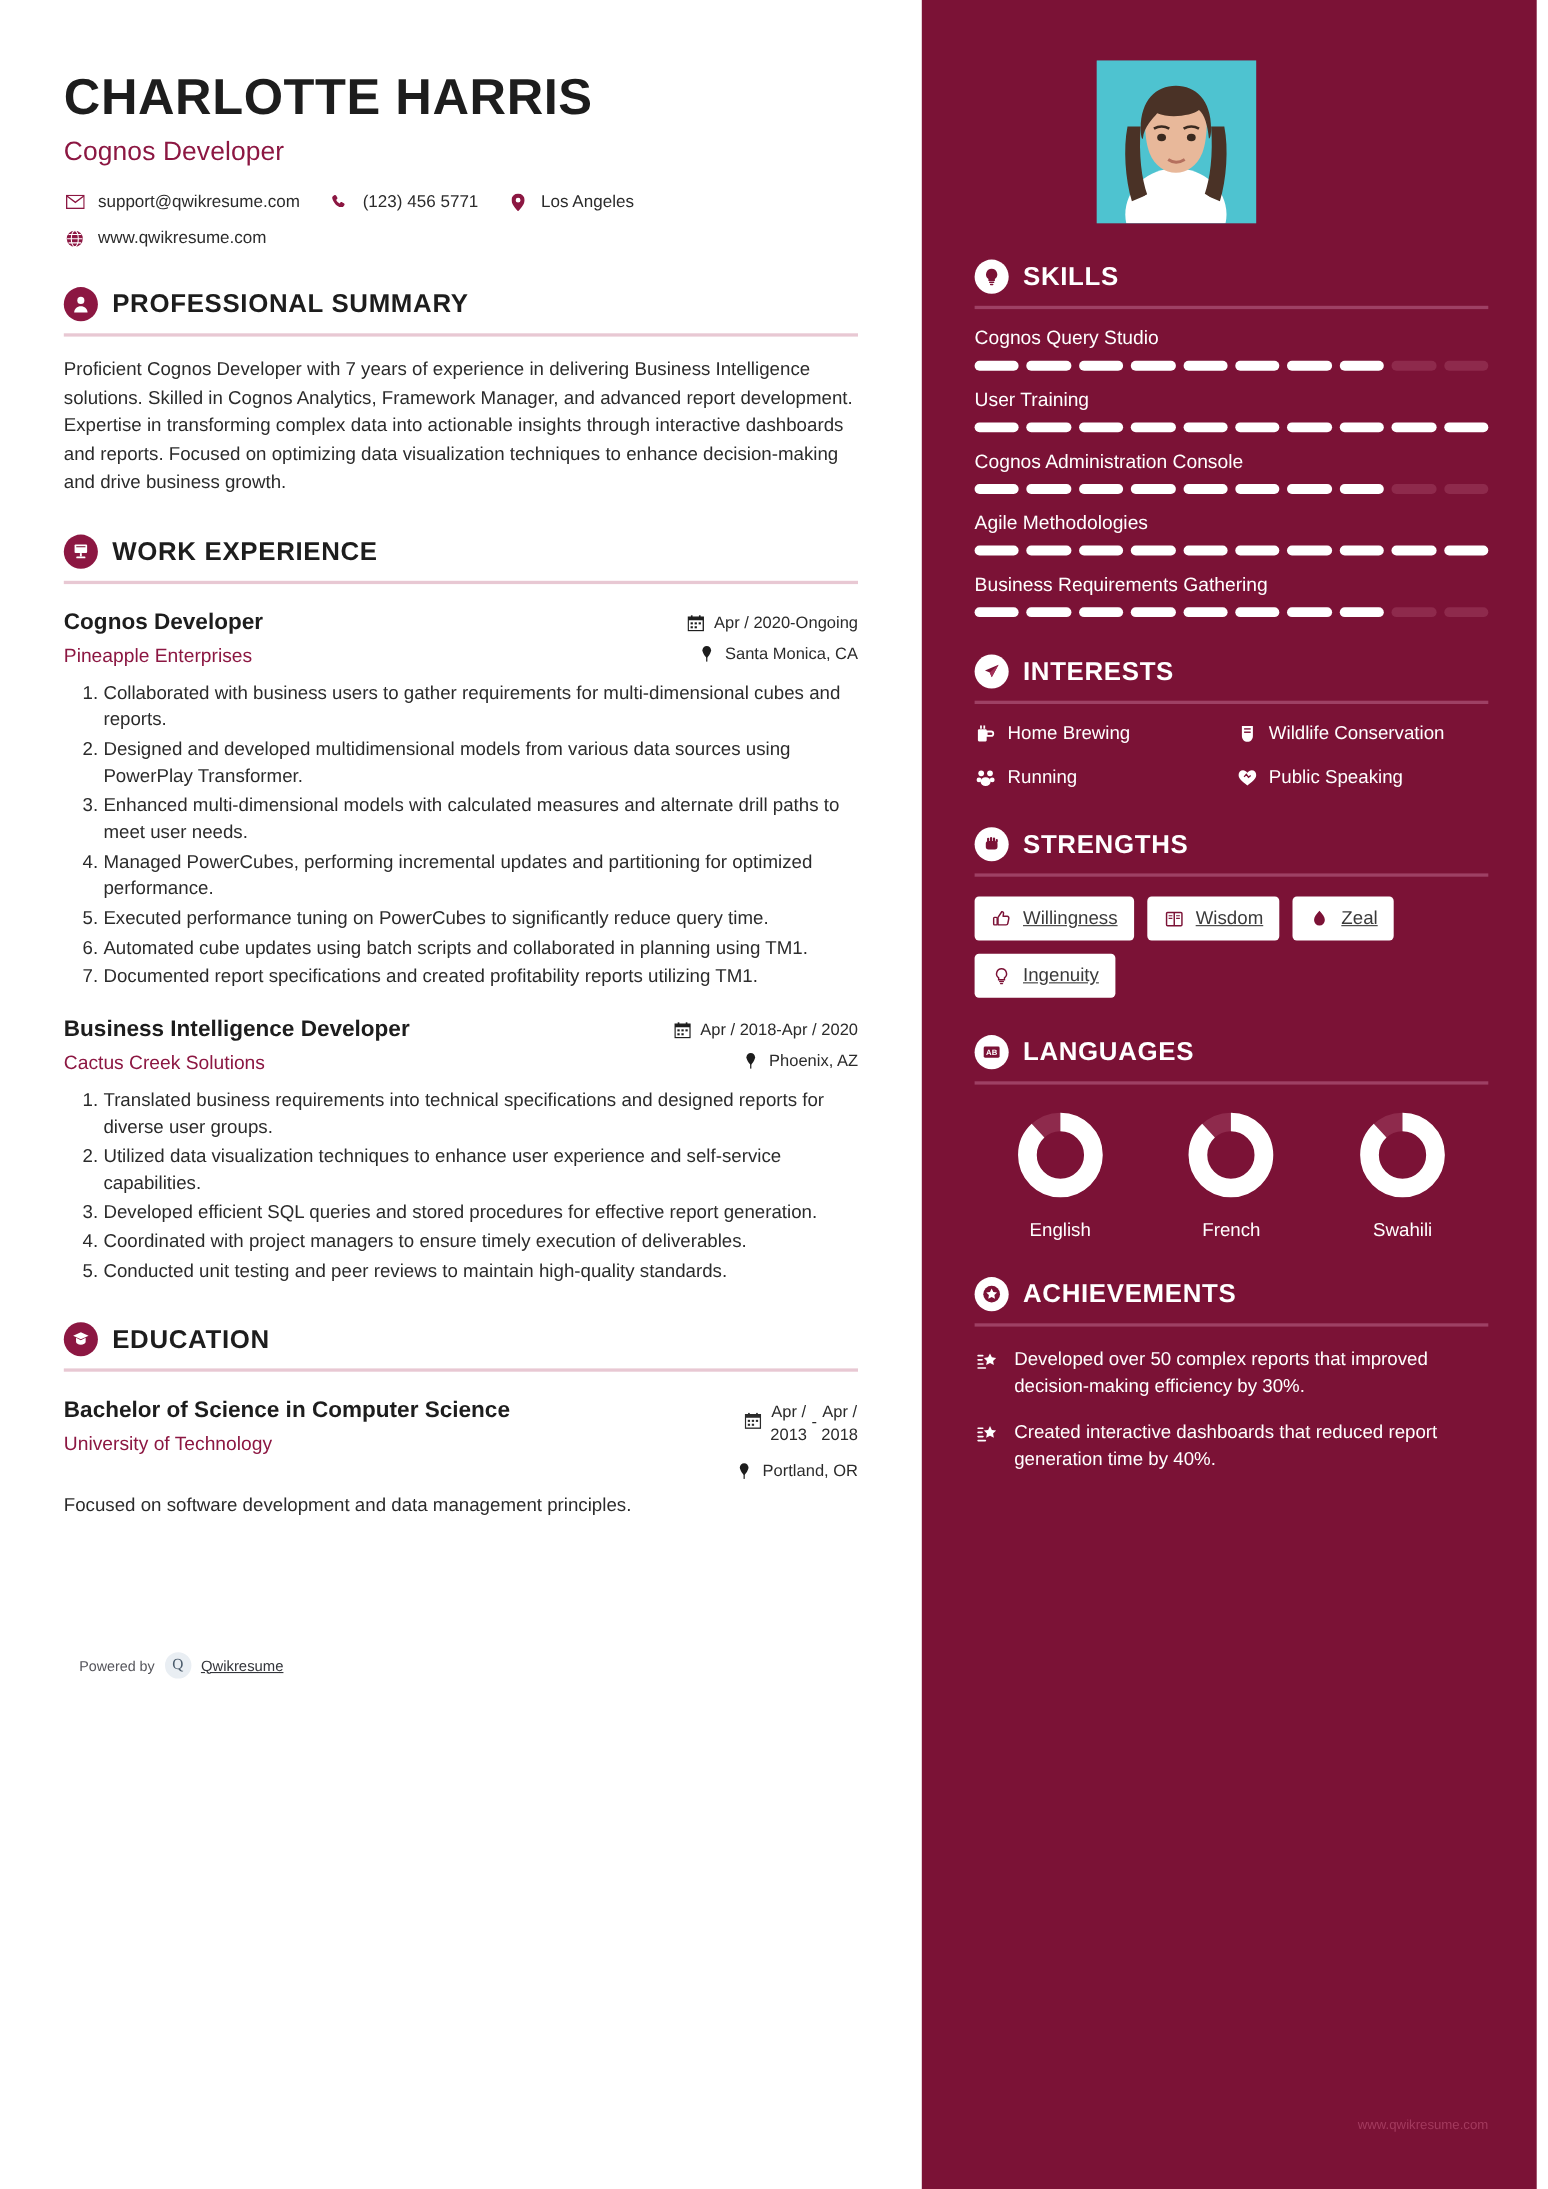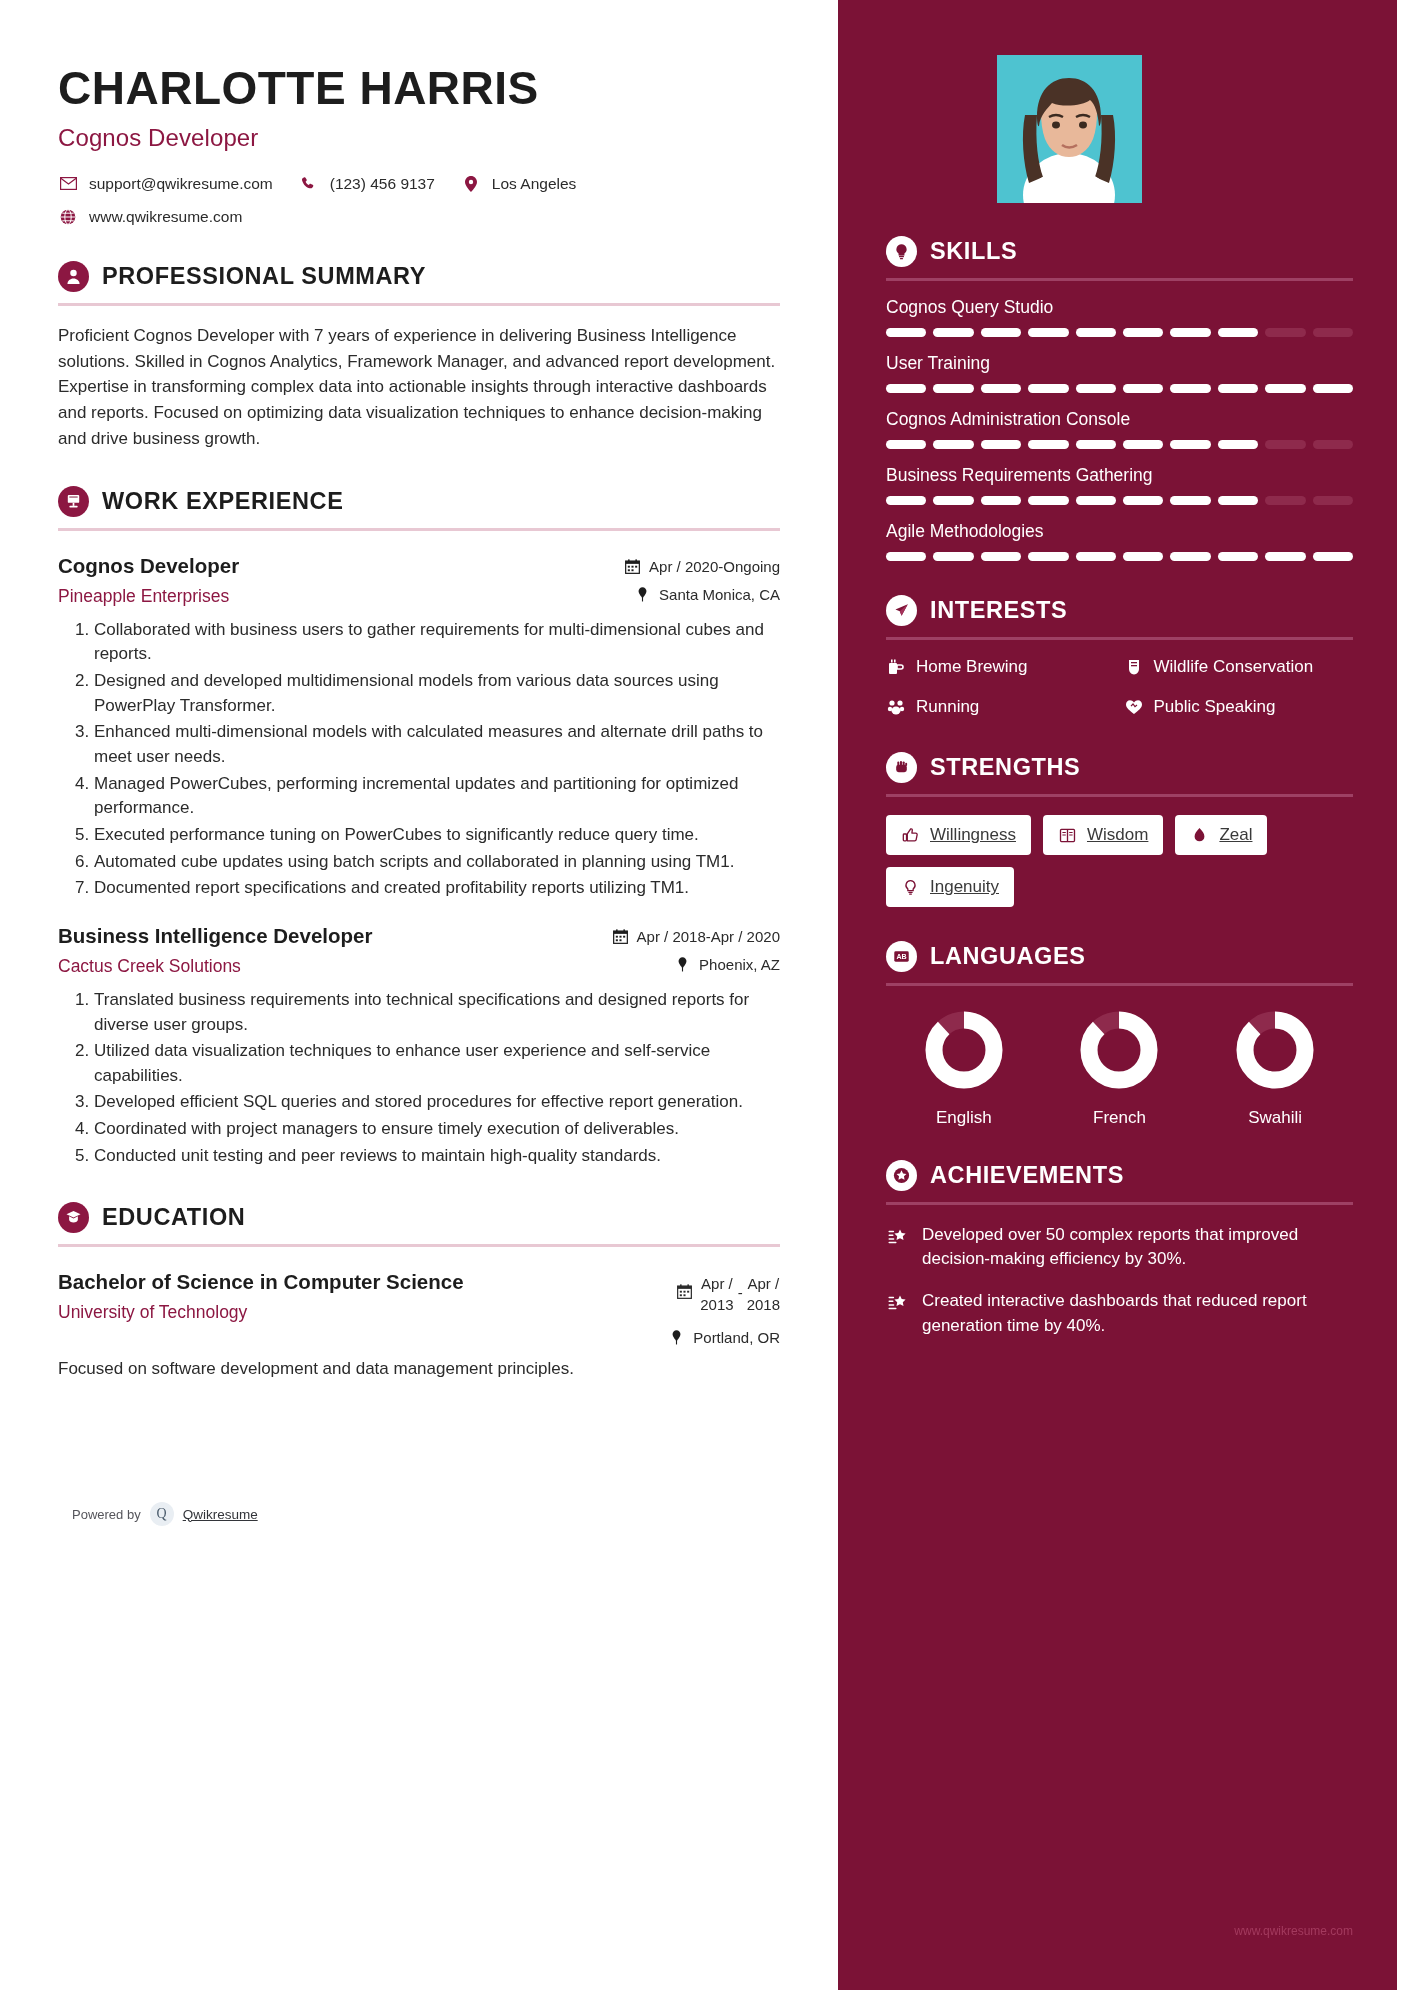--- a/index.html
+++ b/index.html
@@ -370,21 +370,21 @@
               </svg>
           </span>
           <span>support@qwikresume.com</span>
         </div>
         <div class="contact-item">
           <span class="ico">
             <svg width="15" height="15" viewBox="0 0 16 16">
                 <path d="M3 1.6c.7-.5 1.6-.4 2 .4l1 1.8c.3.6.2 1.2-.3 1.6l-.8.6c.6 1.6 1.9 2.9 3.5 3.5l.6-.8c.4-.5 1-.6 1.6-.3l1.8 1c.8.4.9 1.3.4 2l-.9 1c-.5.6-1.3.8-2 .6C6.6 13.6 2.4 9.4 1.1 4.5c-.2-.7 0-1.5.6-2z" fill="currentColor"></path>
               </svg>
           </span>
-          <span>(123) 456 9137</span>
+          <span>(123) 456 5771</span>
         </div>
         <div class="contact-item">
           <span class="ico">
             <svg width="12" height="16" viewBox="0 0 12 16">
                 <path d="M6 0C2.7 0 0 2.7 0 6c0 4.2 6 10 6 10s6-5.8 6-10c0-3.3-2.7-6-6-6zm0 8.2A2.2 2.2 0 1 1 6 3.8a2.2 2.2 0 0 1 0 4.4z" fill="currentColor"></path>
               </svg>
           </span>
           <span>Los Angeles</span>
         </div>
       </div>
@@ -648,47 +648,47 @@
             <span class="seg"></span>
             <span class="seg"></span>
             <span class="seg"></span>
             <span class="seg"></span>
             <span class="seg"></span>
             <span class="seg off"></span>
             <span class="seg off"></span>
           </div>
       </div>
       <div class="skill">
+        <div class="skill-name">Agile Methodologies</div>
+        <div class="seg-row">
+            <span class="seg"></span>
+            <span class="seg"></span>
+            <span class="seg"></span>
+            <span class="seg"></span>
+            <span class="seg"></span>
+            <span class="seg"></span>
+            <span class="seg"></span>
+            <span class="seg"></span>
+            <span class="seg"></span>
+            <span class="seg"></span>
+          </div>
+      </div>
+      <div class="skill">
         <div class="skill-name">Business Requirements Gathering</div>
         <div class="seg-row">
             <span class="seg"></span>
             <span class="seg"></span>
             <span class="seg"></span>
             <span class="seg"></span>
             <span class="seg"></span>
             <span class="seg"></span>
             <span class="seg"></span>
             <span class="seg"></span>
             <span class="seg off"></span>
             <span class="seg off"></span>
-          </div>
-      </div>
-      <div class="skill">
-        <div class="skill-name">Agile Methodologies</div>
-        <div class="seg-row">
-            <span class="seg"></span>
-            <span class="seg"></span>
-            <span class="seg"></span>
-            <span class="seg"></span>
-            <span class="seg"></span>
-            <span class="seg"></span>
-            <span class="seg"></span>
-            <span class="seg"></span>
-            <span class="seg"></span>
-            <span class="seg"></span>
           </div>
       </div>
     </div>
 
     <div class="r-sec-head" style="margin-top:34px;">
       <span class="r-badge">
         <svg width="19" height="19" viewBox="0 0 20 20">
             <path d="M16.6 3.4 3.6 8.9l4.6 1.9 1.9 4.6z" fill="#7b1236"></path>
             <path d="M16.6 3.4 8.2 10.8l1.9 4.6z" fill="#a4325a"></path>
           </svg>

